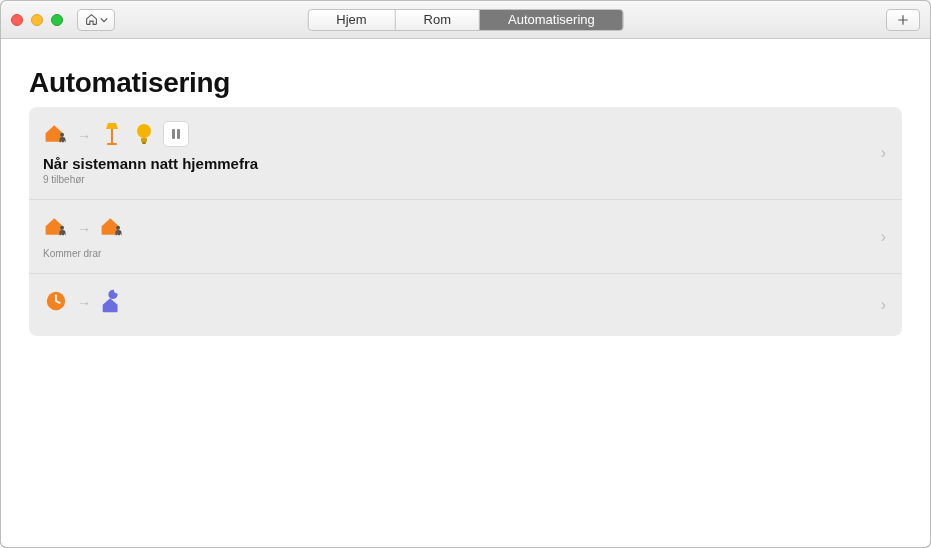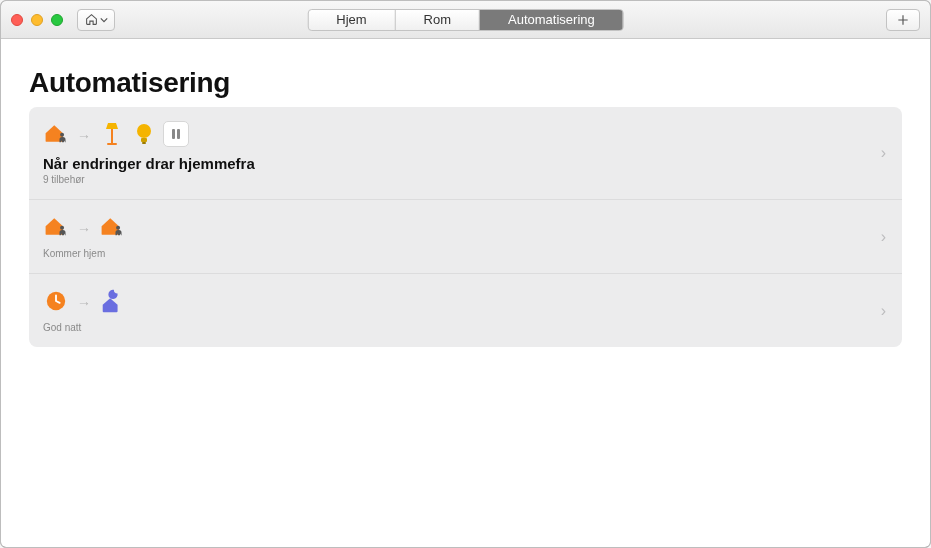--- a/index.html
+++ b/index.html
@@ -130,21 +130,21 @@
                 <rect x="9" y="21" width="4" height="2" rx="1" fill="#9a7a00"></rect>
               </svg>
           </span>
           <span class="tile">
             <svg width="12" height="12" viewBox="0 0 12 12">
                 <rect x="2" y="1" width="3" height="10" rx="1" fill="#888"></rect>
                 <rect x="7" y="1" width="3" height="10" rx="1" fill="#888"></rect>
               </svg>
           </span>
         </div>
-        <div class="row-title">Når endringer drar hjemmefra</div>
+        <div class="row-title">Når sistemann natt hjemmefra</div>
         <div class="row-sub">9 tilbehør</div>
         <div class="chev">›</div>
       </div>
 
       <div class="row">
         <div class="icons-line">
           <span class="ico">
             <svg width="26" height="24" viewBox="0 0 30 26">
                 <path fill="#f58220" d="M3 12 13 3l10 9v9a1 1 0 0 1-1 1H4a1 1 0 0 1-1-1Z"></path>
                 <circle cx="22" cy="14" r="2.3" fill="#555"></circle>
@@ -153,39 +153,38 @@
           </span>
           <span class="arrow-chain">→</span>
           <span class="ico">
             <svg width="26" height="24" viewBox="0 0 30 26">
                 <path fill="#f58220" d="M3 12 13 3l10 9v9a1 1 0 0 1-1 1H4a1 1 0 0 1-1-1Z"></path>
                 <circle cx="22" cy="14" r="2.3" fill="#555"></circle>
                 <path d="M22 16.5c-2 0-3 1.4-3 3v3h1.6l.3-2 1.1 2h2l1.1-2 .3 2H26v-3c0-1.6-1-3-3-3Z" fill="#555"></path>
               </svg>
           </span>
         </div>
-        <div class="row-sub">Kommer hjem</div>
+        <div class="row-sub">Kommer drar</div>
         <div class="chev">›</div>
       </div>
 
       <div class="row">
         <div class="icons-line">
           <span class="ico">
             <svg width="22" height="22" viewBox="0 0 24 24">
                 <circle cx="12" cy="12" r="10" fill="#f58220"></circle>
                 <path d="M12 6v6l4 2" stroke="#fff" stroke-width="2" fill="none" stroke-linecap="round"></path>
               </svg>
           </span>
           <span class="arrow-chain">→</span>
           <span class="ico">
             <svg width="26" height="26" viewBox="0 0 28 28">
                 <path d="M20 6a5 5 0 1 1-4-4 4 4 0 0 0 4 4Z" fill="#6a6ee0"></path>
                 <path fill="#6a6ee0" d="M4 18l8-7 8 7v7a1 1 0 0 1-1 1H5a1 1 0 0 1-1-1Z"></path>
               </svg>
           </span>
         </div>
-        <div class="row-sub">God natt</div>
         <div class="chev">›</div>
       </div>
 
     </div>
   </div>
 </div>
 
 </body></html>

